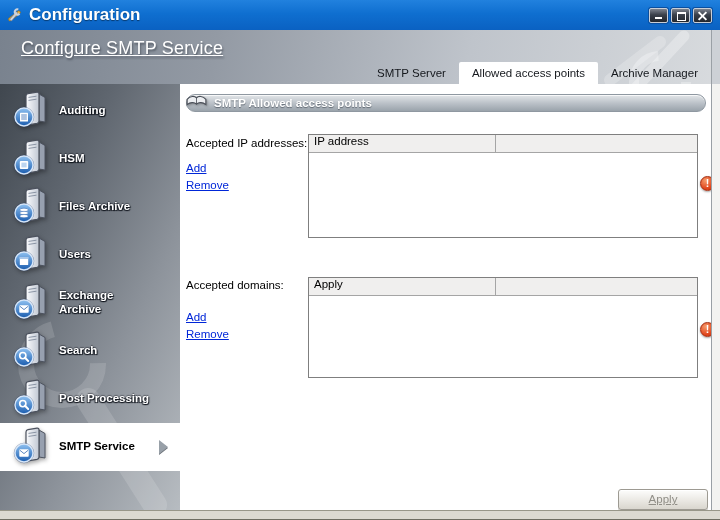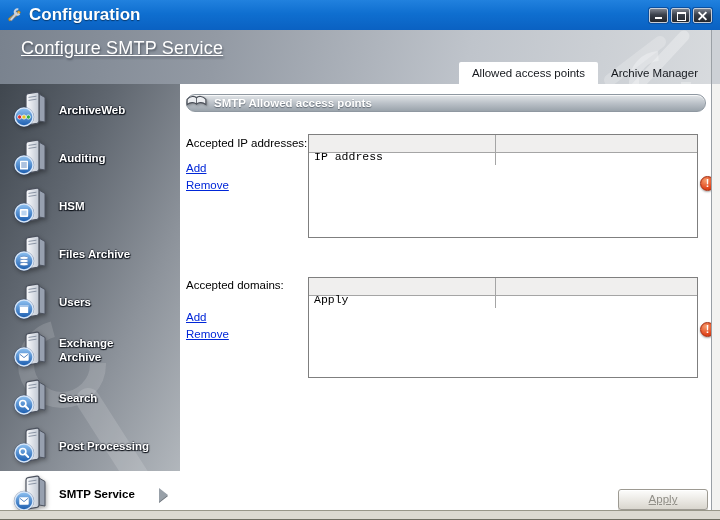--- a/index.html
+++ b/index.html
@@ -56,21 +56,21 @@
   .section-bar{position:absolute;left:6px;top:10px;width:520px;height:18px;border-radius:9px;
     background:linear-gradient(180deg,#e3e6e9 0%,#bcc2c9 50%,#9aa3ab 100%);
     border:1px solid #8f98a1;box-shadow:inset 0 1px 0 rgba(255,255,255,.75);box-sizing:border-box;}
   .section-title{margin-left:27px;line-height:16px;color:#fff;font-weight:bold;
     text-shadow:0 1px 1px rgba(55,65,75,.65);}
   .book-icon{position:absolute;left:-3px;top:-4px;filter:drop-shadow(1px 1px 1px rgba(0,0,0,.3));}
   .fieldlabel{position:absolute;left:6px;color:#000;white-space:nowrap;}
   .lnk{position:absolute;left:6px;color:#0026d8;text-decoration:underline;cursor:pointer;}
   .listbox{position:absolute;left:128px;width:390px;border:1px solid #7f7f7f;background:#fff;box-sizing:border-box;}
   .listbox-header{display:flex;height:17px;background:#f0efee;border-bottom:1px solid #a5a5a5;}
-  .hcell{box-sizing:border-box;padding:15px 5px;color:#000;font-family:Liberation Mono, monospace;}
+  .hcell{box-sizing:border-box;padding:0 5px;color:#000;}
   .hcell.c1{width:187px;border-right:1px solid #a5a5a5;}
   .hcell.c2{flex:1;}
   .err{position:absolute;left:520px;width:15px;height:15px;border-radius:50%;box-sizing:border-box;
     background:radial-gradient(circle at 35% 28%,#f59a6b 0%,#e2491f 60%,#c63110 100%);
     border:1px solid #a22a0c;color:#fff;font-weight:bold;font-size:10.5px;text-align:center;line-height:13px;
     box-shadow:0 1px 2px rgba(0,0,0,.35);}
   .apply-btn{position:absolute;left:438px;top:405px;width:90px;height:21px;border-radius:3px;box-sizing:border-box;
     background:linear-gradient(180deg,#fdfdfc 0%,#eae8e3 55%,#d9d6ce 100%);
     border:1px solid #9d9a92;color:#908e87;text-align:center;line-height:19px;
     box-shadow:inset 0 1px 0 #fff,0 1px 0 #c8c6c0;cursor:default;text-decoration:underline;}
@@ -160,41 +160,34 @@
   <div class="header">
     <svg class="header-watermark" width="180" height="54" viewBox="0 0 180 54">
       <g fill="none" stroke="rgba(255,255,255,0.30)">
         <circle cx="128" cy="52" r="26" stroke-width="10" stroke-dasharray="120 45"></circle>
         <path d="M100 62 L152 6" stroke-width="11" stroke-linecap="round"></path>
         <path d="M78 50 L128 12" stroke="rgba(255,255,255,0.22)" stroke-width="12" stroke-linecap="round"></path>
       </g>
     </svg>
     <div class="page-title">Configure SMTP Service</div>
     <div class="tabs">
+      <div class="tab">SMTP Server</div>
       <div class="tab active">Allowed access points</div>
       <div class="tab">Archive Manager</div>
     </div>
   </div>
 
   <div class="sidebar">
     <svg class="sb-watermark" width="180" height="220" viewBox="0 0 180 220">
       <g fill="none" stroke="rgba(255,255,255,0.14)">
         <circle cx="62" cy="64" r="36" stroke-width="16" stroke-dasharray="160 65"></circle>
         <path d="M88 100 L155 205" stroke-width="24" stroke-linecap="round"></path>
       </g>
     </svg>
 
-    <div class="sb-item">
-      <svg class="sb-icon" viewBox="0 0 38 40">
-          <use href="#tower"></use>
-          <use href="#badge"></use>
-          <use href="#g-dots"></use>
-        </svg>
-      <span class="sb-label">ArchiveWeb</span>
-    </div>
     <div class="sb-item">
       <svg class="sb-icon" viewBox="0 0 38 40">
           <use href="#tower"></use>
           <use href="#badge"></use>
           <use href="#g-list"></use>
         </svg>
       <span class="sb-label">Auditing</span>
     </div>
     <div class="sb-item">
       <svg class="sb-icon" viewBox="0 0 38 40">

